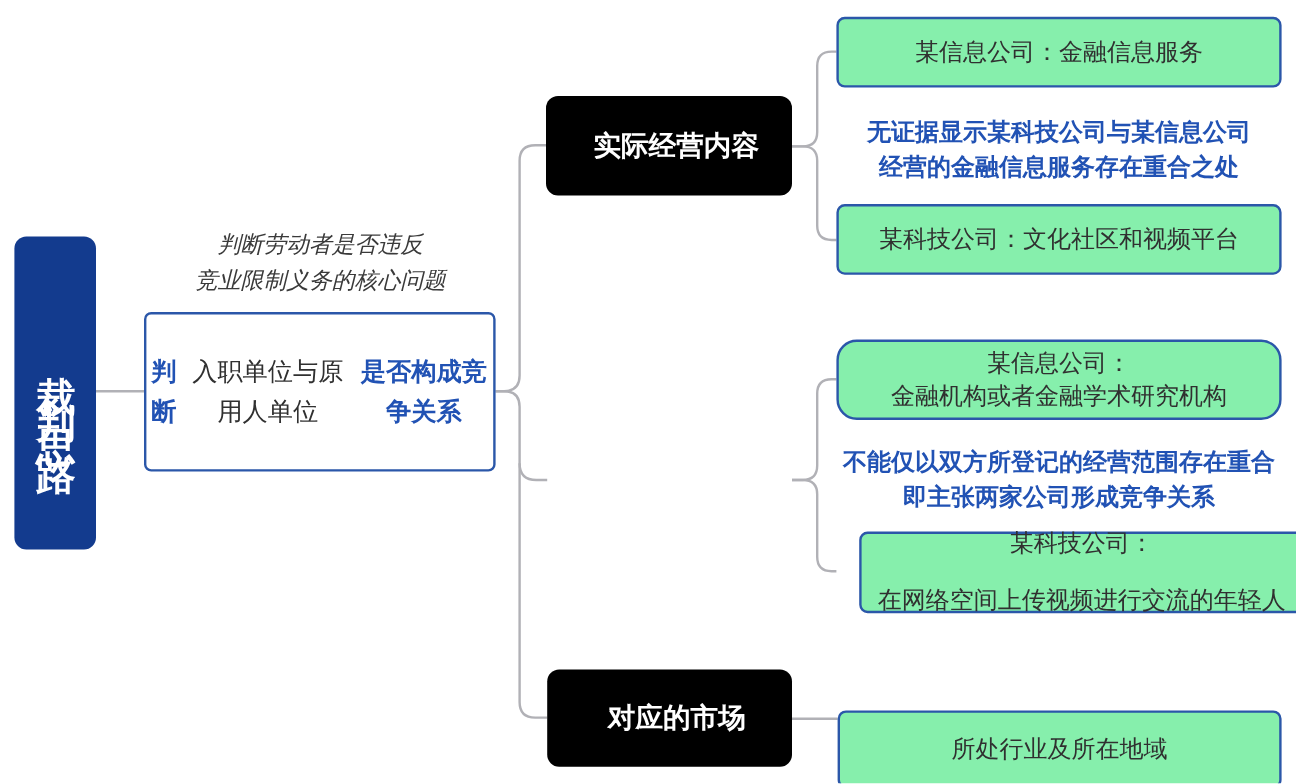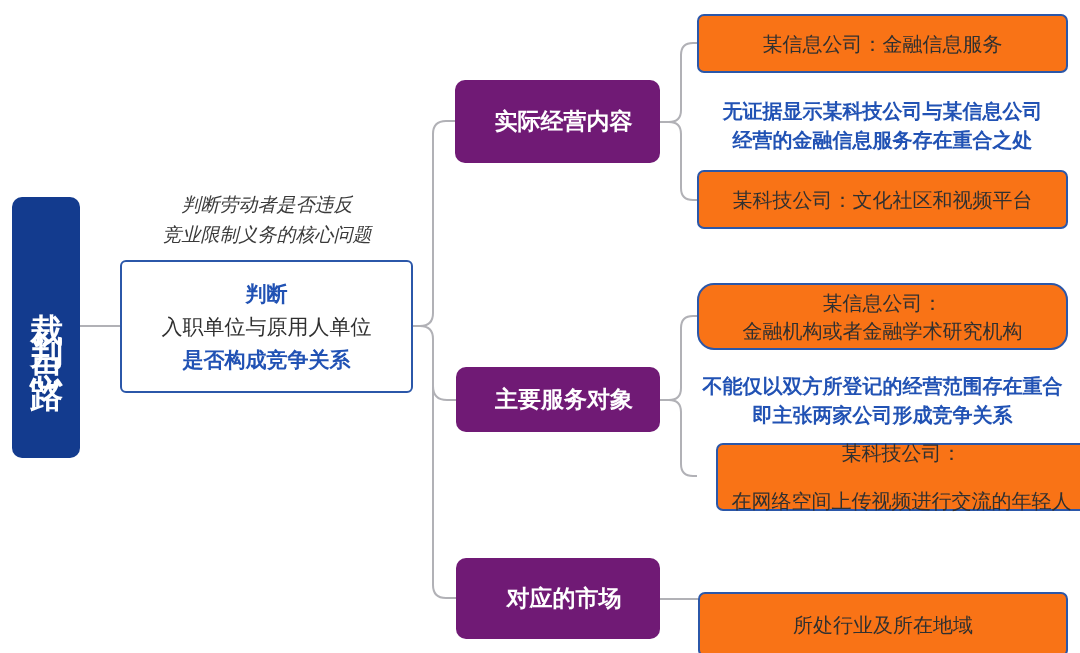--- a/index.html
+++ b/index.html
@@ -21,39 +21,39 @@
   
   .premise-caption{
     position:absolute;left:120px;top:190px;width:294px;
     text-align:center;font-size:19px;line-height:30px;color:#3a3a3a;z-index:2;font-style:italic;
   }
 
   
   .decision-box{
     position:absolute;left:120px;top:260px;width:293px;height:133px;
     background:#ffffff;border:2px solid #2b57a9;border-radius:6px;
-    box-sizing:border-box;display:flex;flex-direction:column;
+    box-sizing:border-box;display:flex;flex-direction:row;
     align-items:center;justify-content:center;
     font-size:21px;line-height:33px;color:#303030;text-align:center;z-index:2;
   }
   .accent{color:#2152b4;font-weight:bold;}
 
   
   .cat{
-    position:absolute;background:#701a75;border-radius:10px;color:#ffffff;
+    position:absolute;background:#000000;border-radius:10px;color:#ffffff;
     font-size:23px;font-weight:bold;display:flex;align-items:center;
     justify-content:center;text-align:center;z-index:2;box-sizing:border-box;padding-left:12px;
   }
   .cat1{left:455px;top:80px;width:205px;height:83px;}
   .cat2{left:456px;top:367px;width:204px;height:65px;}
   .cat3{left:456px;top:558px;width:204px;height:81px;}
 
   
   .leaf{
-    position:absolute;background:#f97316;border:2px solid #2b57a9;border-radius:7px;
+    position:absolute;background:#86efac;border:2px solid #2b57a9;border-radius:7px;
     box-sizing:border-box;display:flex;flex-direction:column;align-items:center;
     justify-content:center;font-size:20px;line-height:28px;color:#303030;
     text-align:center;z-index:2;
   }
   .leafA{left:697px;top:14px;width:371px;height:59px;}
   .leafB{left:697px;top:170px;width:371px;height:59px;}
   .leafC{left:697px;top:283px;width:371px;height:67px;border-radius:17px;}
   .leafD{left:716px;top:443px;width:371px;height:68px;gap:20px;}
   .leafE{left:698px;top:567px;width:370px;height:65px;margin-top:25px;}
 
@@ -89,21 +89,20 @@
     <div>竞业限制义务的核心问题</div>
   </div>
 
   <div class="decision-box">
     <div class="accent">判断</div>
     <div>入职单位与原用人单位</div>
     <div class="accent">是否构成竞争关系</div>
   </div>
 
   <div class="cat cat1">实际经营内容</div>
-  <div class="cat cat2">主要服务对象</div>
   <div class="cat cat3">对应的市场</div>
 
   <div class="leaf leafA">
     <div>某信息公司：金融信息服务</div>
   </div>
 
   <div class="note noteA">
     <div>无证据显示某科技公司与某信息公司</div>
     <div>经营的金融信息服务存在重合之处</div>
   </div>

